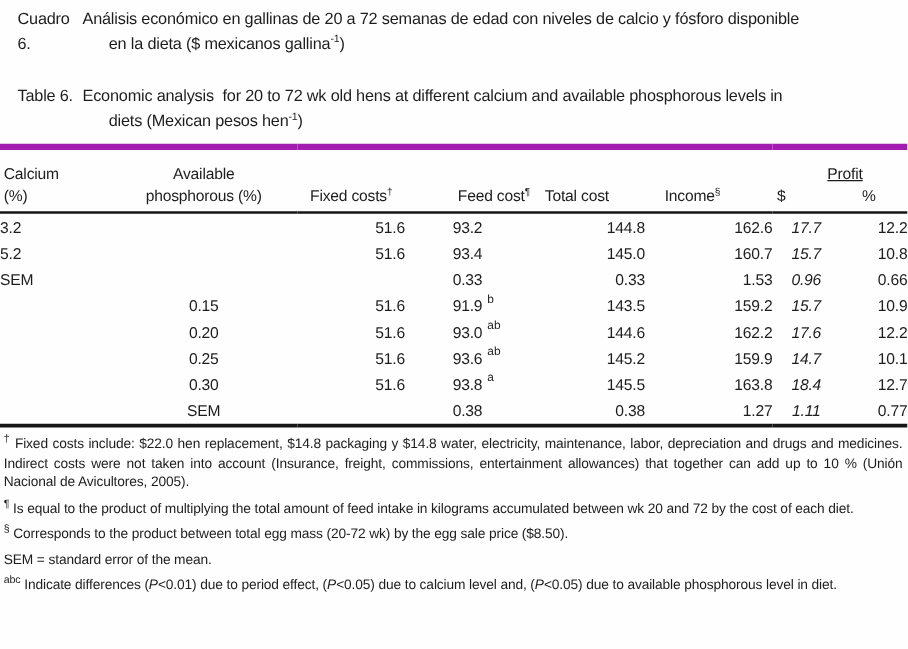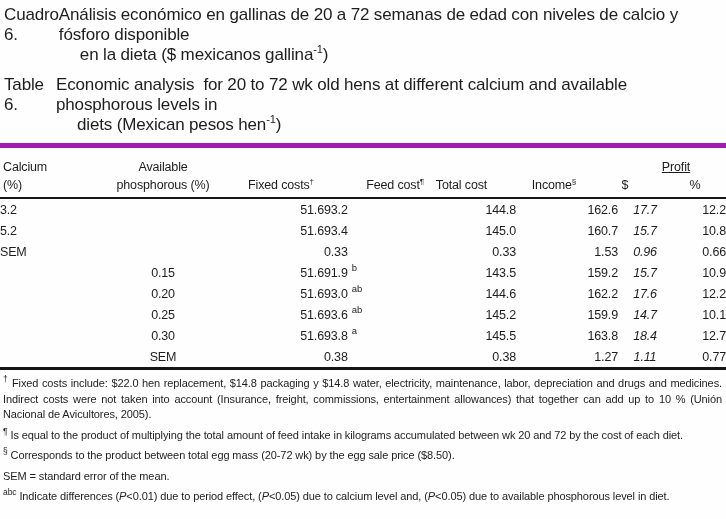--- a/index.html
+++ b/index.html
@@ -14,26 +14,26 @@
     position: relative;
     width: 726px; height: 519px;
     overflow: hidden;
     background: #fefefe;
     letter-spacing: -0.15px;
   }
 
   
   .caption {
     display: flex;
-    font-size: 17px;
+    font-size: 13px;
     line-height: 20px;
-    padding-left: 4px;
+    padding-left: 14px;
   }
   .caption.first { margin-top: 5px; }
-  .caption.second { margin-top: 10px; }
+  .caption.second { margin-top: 22px; }
   .cap-label { flex: 0 0 52px; }
   .cap-body { flex: 1 1 auto; }
   .cap-line { white-space: pre-wrap; }
   .cap-cont { padding-left: 21px; }
   sup { font-size: 0.65em; line-height: 0; }
 
   
   table.econ {
     margin-top: 8px;
     width: 726px;
@@ -64,21 +64,21 @@
   th.c-feed  { text-align: right; padding-left: 12px !important; }
   th.c-total { text-align: center; padding-right: 17px !important; }
   th.c-income{ text-align: center; padding-right: 26px !important; }
   th.c-profit{ text-align: center; padding-left: 8px !important; text-decoration: underline; }
   th.c-dollar{ text-align: center; padding-right: 40px !important; }
   th.c-pct   { text-align: center; padding-right: 8px !important; }
 
   tbody td { height: 21px; }
   td.c-cal    { text-align: left;  padding-left: 3px; }
   td.c-fixed  { text-align: right; padding-right: 31px; }
-  td.c-feed   { text-align: left; padding-right: 14px; }
+  td.c-feed   { text-align: center; padding-right: 14px; }
   td.c-total  { text-align: right; padding-right: 28px; }
   td.c-income { text-align: right; padding-right: 40px; }
   td.c-dollar { text-align: center; padding-right: 26px; font-style: italic; }
   td.c-pct    { text-align: right; padding-right: 23px; margin-top: 24px; }
 
   .fw { position: relative; display: inline-block; }
   .fsup {
     position: absolute; left: 100%; margin-left: 4px; top: -4px;
     font-size: 9.5px; letter-spacing: 0;
   }

